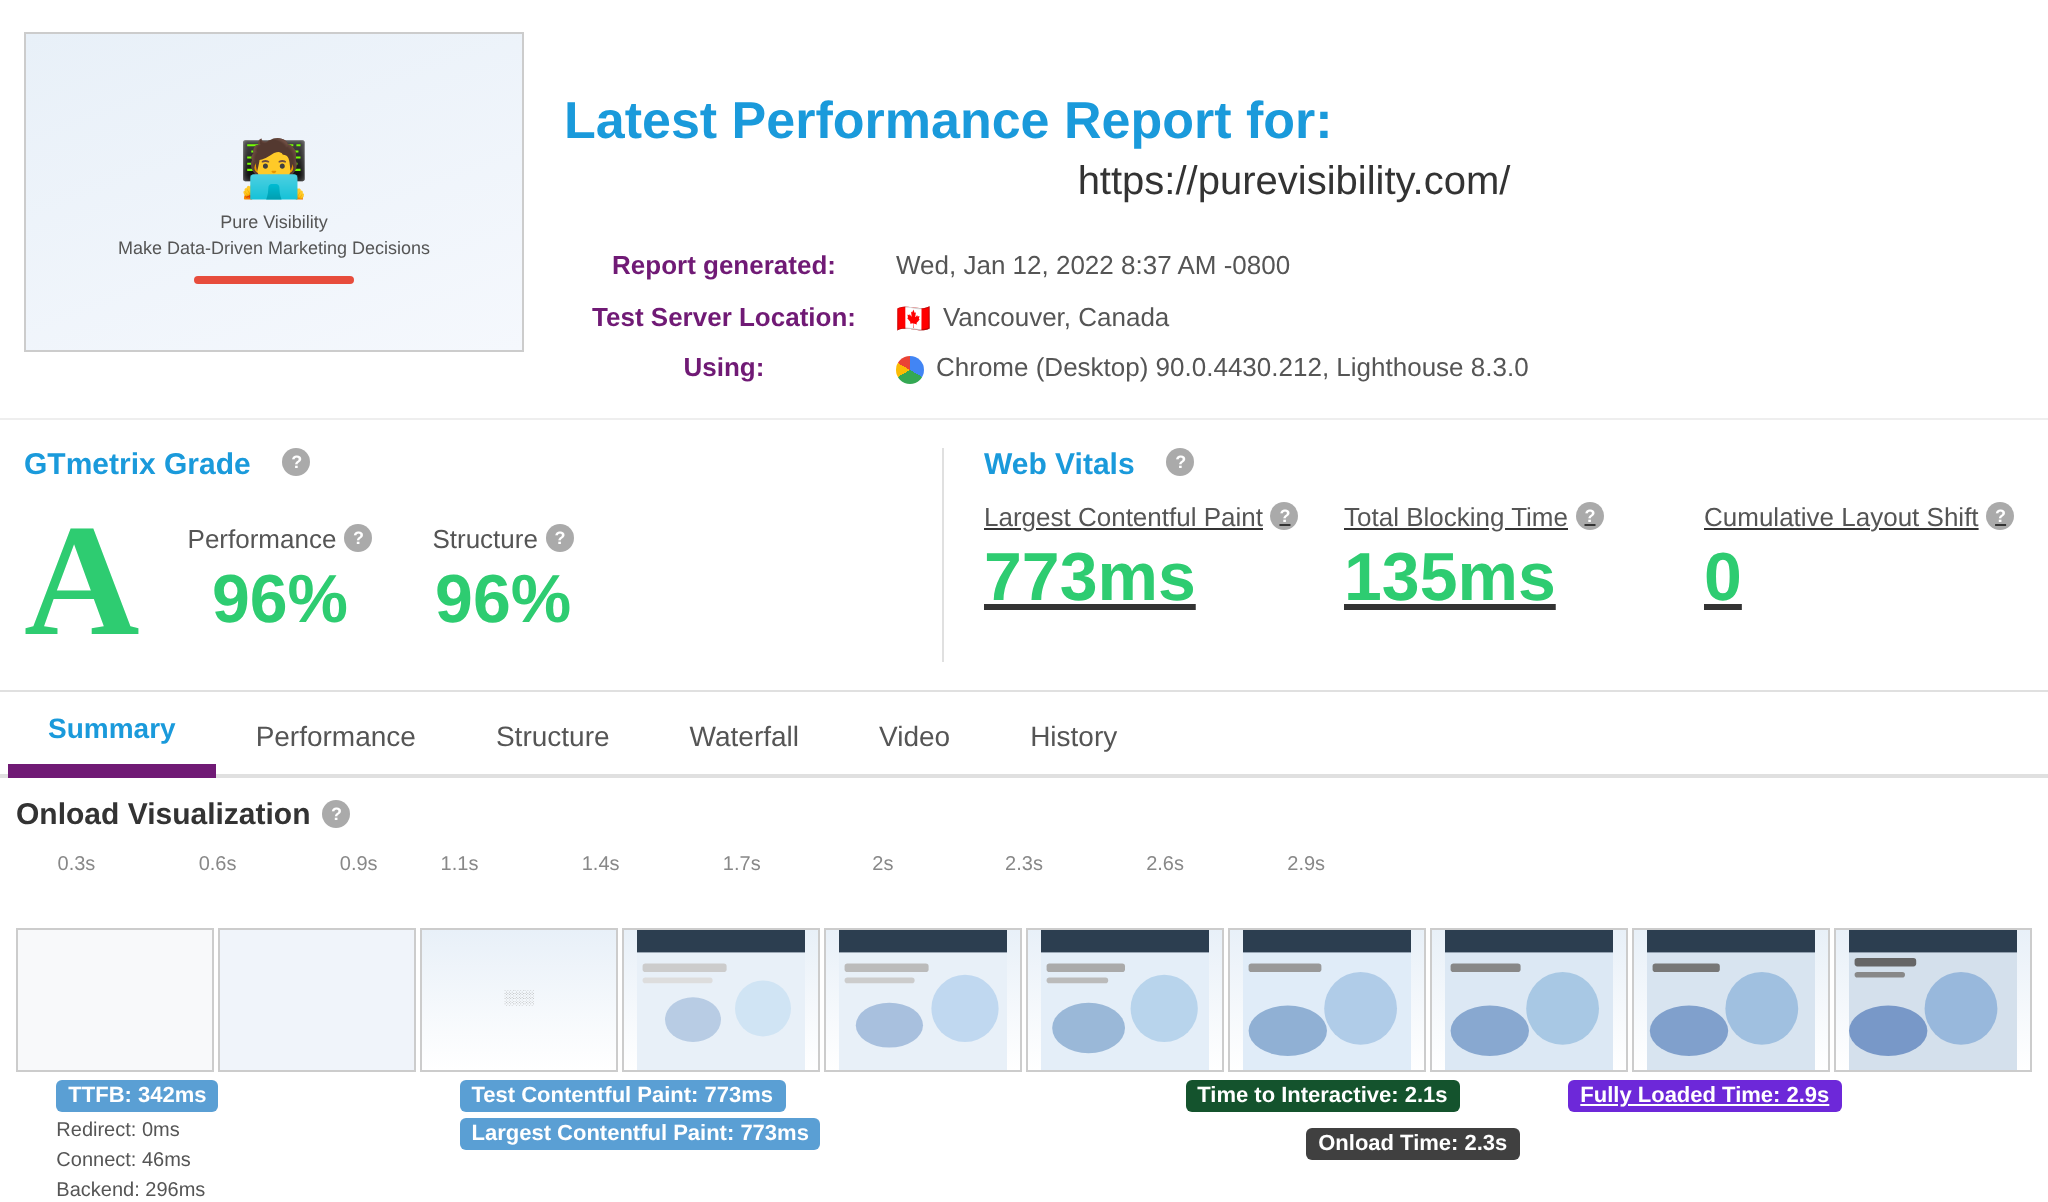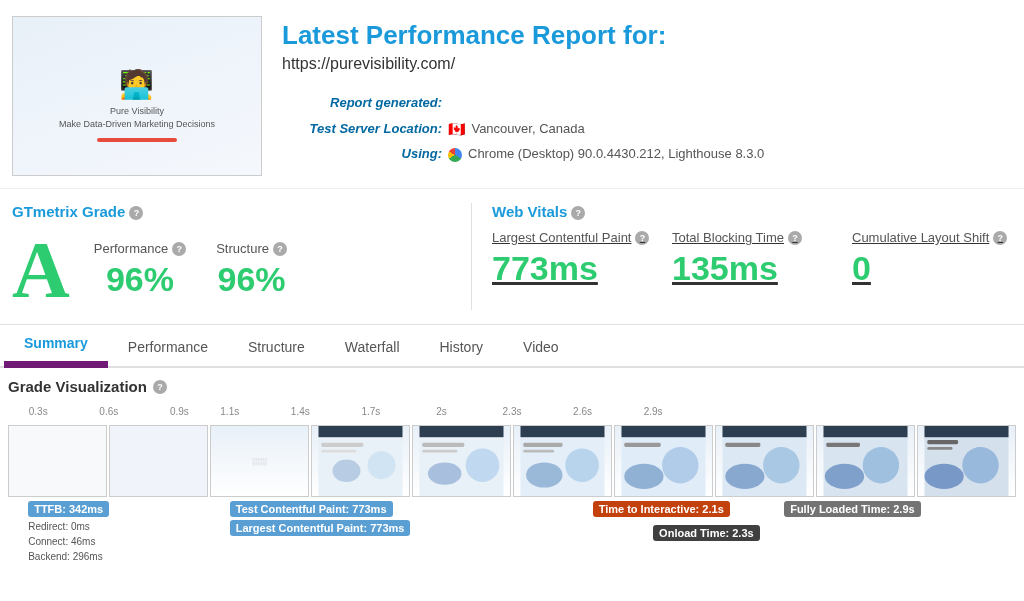--- a/index.html
+++ b/index.html
@@ -71,49 +71,50 @@
       width: 80px;
       height: 4px;
       background: #e74c3c;
       border-radius: 2px;
       margin-top: 8px;
     }
 
     .header-info {
       flex: 1;
       padding-top: 4px;
+      margin-top: 25px;
     }
     .header-info h1 {
       font-size: 26px;
       color: #1a9adb;
       font-weight: bold;
       margin-bottom: 4px;
     }
     .header-info .url {
-      font-size: 16px;
+      font-size: 20px;
       color: #333;
       font-weight: normal;
       margin-bottom: 18px;
+      text-align: center;
     }
     .header-info .meta {
       font-size: 13px;
       color: #555;
       line-height: 1.9;
     }
     .meta-row {
       display: flex;
       align-items: center;
       gap: 6px;
     }
     .meta-label {
-      text-align: right;
+      text-align: center;
       min-width: 160px;
-      color: #0369a1;
+      color: #701a75;
       font-weight: 600;
-      font-style: italic;
     }
     .flag { font-size: 14px; }
     .chrome-icon {
       display: inline-block;
       width: 14px; height: 14px;
       border-radius: 50%;
       background: conic-gradient(#4285f4 0deg 120deg, #34a853 120deg 240deg, #fbbc05 240deg 300deg, #ea4335 300deg 360deg);
       vertical-align: middle;
     }
 
@@ -128,22 +129,22 @@
       flex: 0 0 460px;
       padding-right: 20px;
       border-right: 1px solid #e0e0e0;
     }
     .section-title {
       font-size: 15px;
       font-weight: bold;
       color: #1a9adb;
       margin-bottom: 10px;
       display: flex;
-      align-items: flex-end;
-      gap: 4px;
+      align-items: flex-start;
+      gap: 16px;
     }
     .help-icon {
       display: inline-flex;
       align-items: center;
       justify-content: center;
       width: 14px; height: 14px;
       border-radius: 50%;
       background: #aaa;
       color: #fff;
       font-size: 9px;
@@ -253,21 +254,21 @@
     .timeline-container {
       position: relative;
       width: 100%;
     }
 
     .timeline-ruler {
       display: flex;
       align-items: center;
       position: relative;
       height: 18px;
-      margin-bottom: 2px;
+      margin-bottom: 20px;
     }
     .ruler-marks {
       display: flex;
       width: 100%;
       position: relative;
     }
     .ruler-mark {
       position: absolute;
       font-size: 10px;
       color: #888;
@@ -318,23 +319,23 @@
 
     .ann-badge {
       padding: 2px 6px;
       border-radius: 3px;
       font-size: 11px;
       font-weight: bold;
       color: #fff;
       white-space: nowrap;
     }
     .ann-badge.blue { background: #5a9fd4; }
-    .ann-badge.purple { background: #c2410c; }
+    .ann-badge.purple { background: #14532d; }
     .ann-badge.orange { background: #404040; }
-    .ann-badge.green { background: #737373; }
+    .ann-badge.green { background: #6d28d9; text-decoration: underline; }
 
     .ann-sub {
       font-size: 10px;
       color: #555;
       line-height: 1.5;
       margin-top: 2px;
     }
 
     
     .frame-site {
@@ -360,20 +361,21 @@
       <div class="redbar"></div>
     </div>
   </div>
 
   <div class="header-info">
     <h1>Latest Performance Report for:</h1>
     <div class="url">https://purevisibility.com/</div>
     <div class="meta">
       <div class="meta-row">
         <span class="meta-label">Report generated:</span>
+        <span>Wed, Jan 12, 2022 8:37 AM -0800</span>
       </div>
       <div class="meta-row">
         <span class="meta-label">Test Server Location:</span>
         <span class="flag">🇨🇦</span>
         <span>Vancouver, Canada</span>
       </div>
       <div class="meta-row">
         <span class="meta-label">Using:</span>
         <span class="chrome-icon"></span>
         <span>Chrome (Desktop) 90.0.4430.212, Lighthouse 8.3.0</span>
@@ -438,27 +440,27 @@
       </div>
     </div>
   </div>
 </div>
 
 <div class="tabs-section">
   <div class="tab active">Summary</div>
   <div class="tab">Performance</div>
   <div class="tab">Structure</div>
   <div class="tab">Waterfall</div>
+  <div class="tab">Video</div>
   <div class="tab">History</div>
-  <div class="tab">Video</div>
 </div>
 
 <div class="speed-section">
   <div class="speed-title">
-    <span>Grade Visualization</span>
+    <span>Onload Visualization</span>
     <span class="help-icon">?</span>
   </div>
 
   <div class="timeline-container">
 
     <div class="timeline-ruler">
       <div class="ruler-marks" style="position:relative; width:100%; height:16px;">
         <span class="ruler-mark" style="left:3%">0.3s</span>
         <span class="ruler-mark" style="left:10%">0.6s</span>
         <span class="ruler-mark" style="left:17%">0.9s</span>

